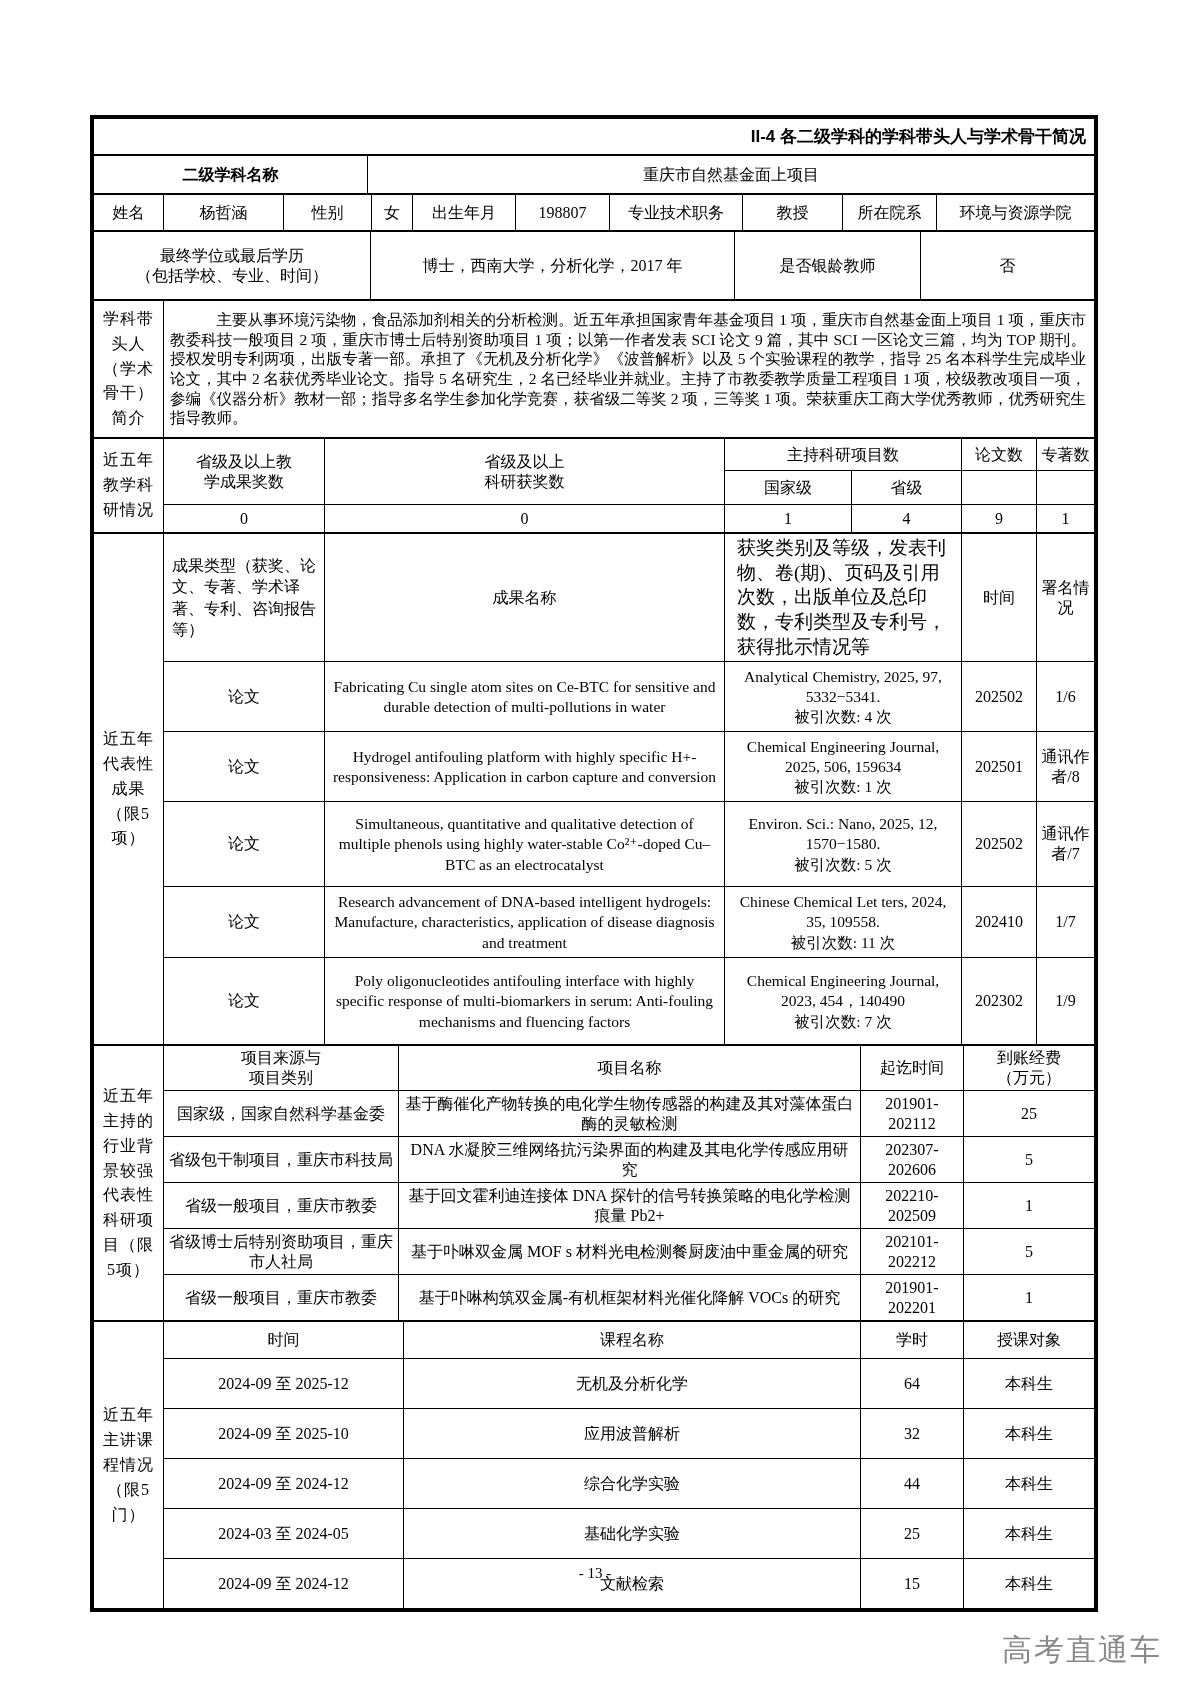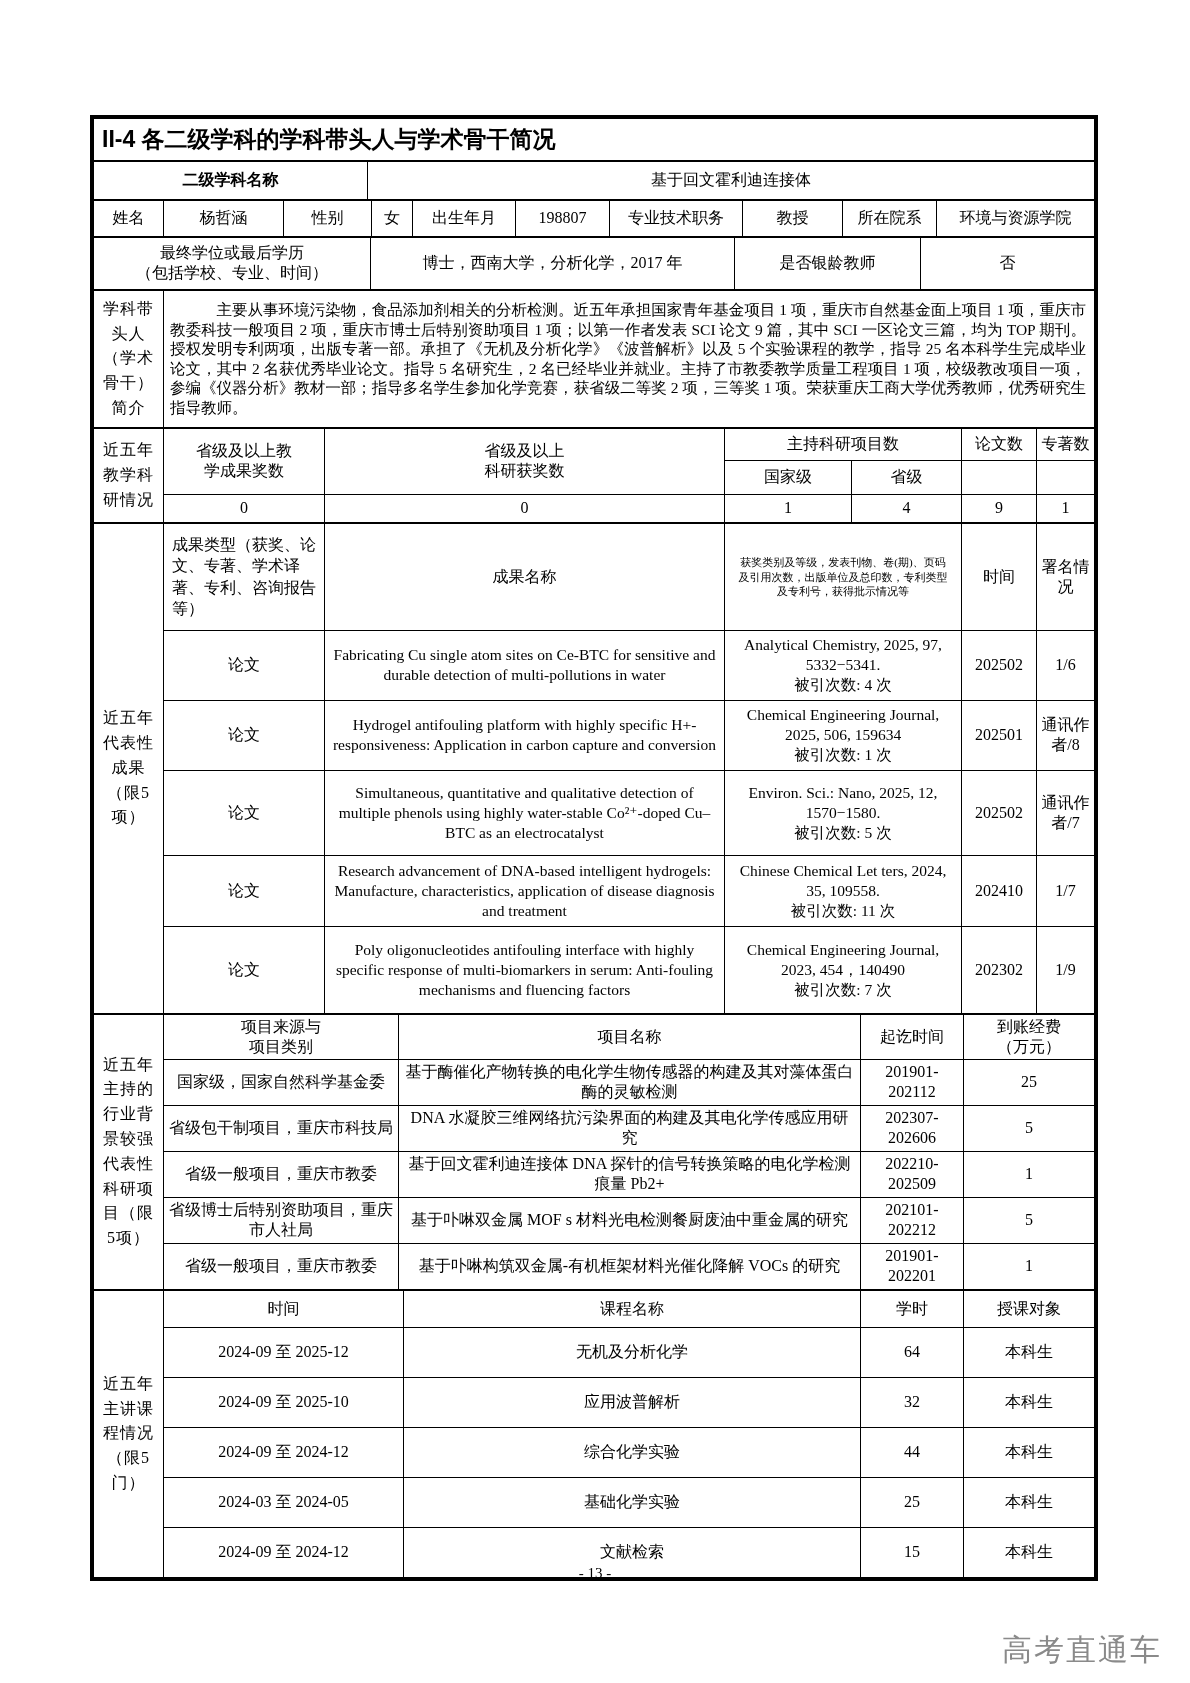--- a/index.html
+++ b/index.html
@@ -30,42 +30,42 @@
     font-size:16px;
     line-height:1.25;
     padding:2px 4px;
     overflow:hidden;
     word-break:break-word;
   }
   .hei{font-family:"Liberation Sans","DejaVu Sans",sans-serif;}
   .bold{font-weight:bold;}
   .preline{white-space:pre-line;}
   .title-cell{
-    text-align:left;
+    text-align:right;
     font-weight:bold;
-    font-size:23px;
+    font-size:17px;
     padding:6px 8px;
   }
   .bio-text{
     text-align:justify;
     text-indent:3em;
     font-size:15.5px;
     line-height:19.6px;
     padding:3px 8px 3px 6px;
   }
   .side-label{
     padding:2px 6px;
     line-height:1.55;
     letter-spacing:1px;
     margin-left:8px;
   }
   .small-pad{padding:2px 2px;}
   .detail-head{
-    text-align:center;
-    font-size:11px;
+    text-align:left;
+    font-size:19px;
     line-height:1.3;
     padding:2px 12px;
   }
   .type-head{
     text-align:left;
     font-size:16px;
     line-height:1.35;
     padding:2px 8px;
   }
   .venue{font-size:15.5px;line-height:1.3;}
@@ -100,21 +100,21 @@
       </table>
 
     <table>
       <colgroup>
           <col style="width:274px">
           <col>
         </colgroup>
       <tbody>
           <tr style="height:38px;">
         <td class="bold hei">二级学科名称</td>
-        <td>基于回文霍利迪连接体</td>
+        <td>重庆市自然基金面上项目</td>
       </tr>
     </tbody>
       </table>
 
     <table>
       <colgroup>
         <col style="width:70px">
           <col style="width:120px">
           <col style="width:88px">
           <col style="width:41px">
@@ -142,21 +142,21 @@
       </table>
 
     <table>
       <colgroup>
           <col style="width:277px">
           <col style="width:364px">
           <col style="width:186px">
           <col>
         </colgroup>
       <tbody>
-          <tr style="height:52px;">
+          <tr style="height:68px;">
         <td class="preline">最终学位或最后学历
 （包括学校、专业、时间）</td>
         <td>博士，西南大学，分析化学，2017 年</td>
         <td>是否银龄教师</td>
         <td>否</td>
       </tr>
     </tbody>
       </table>
 
     <table>

